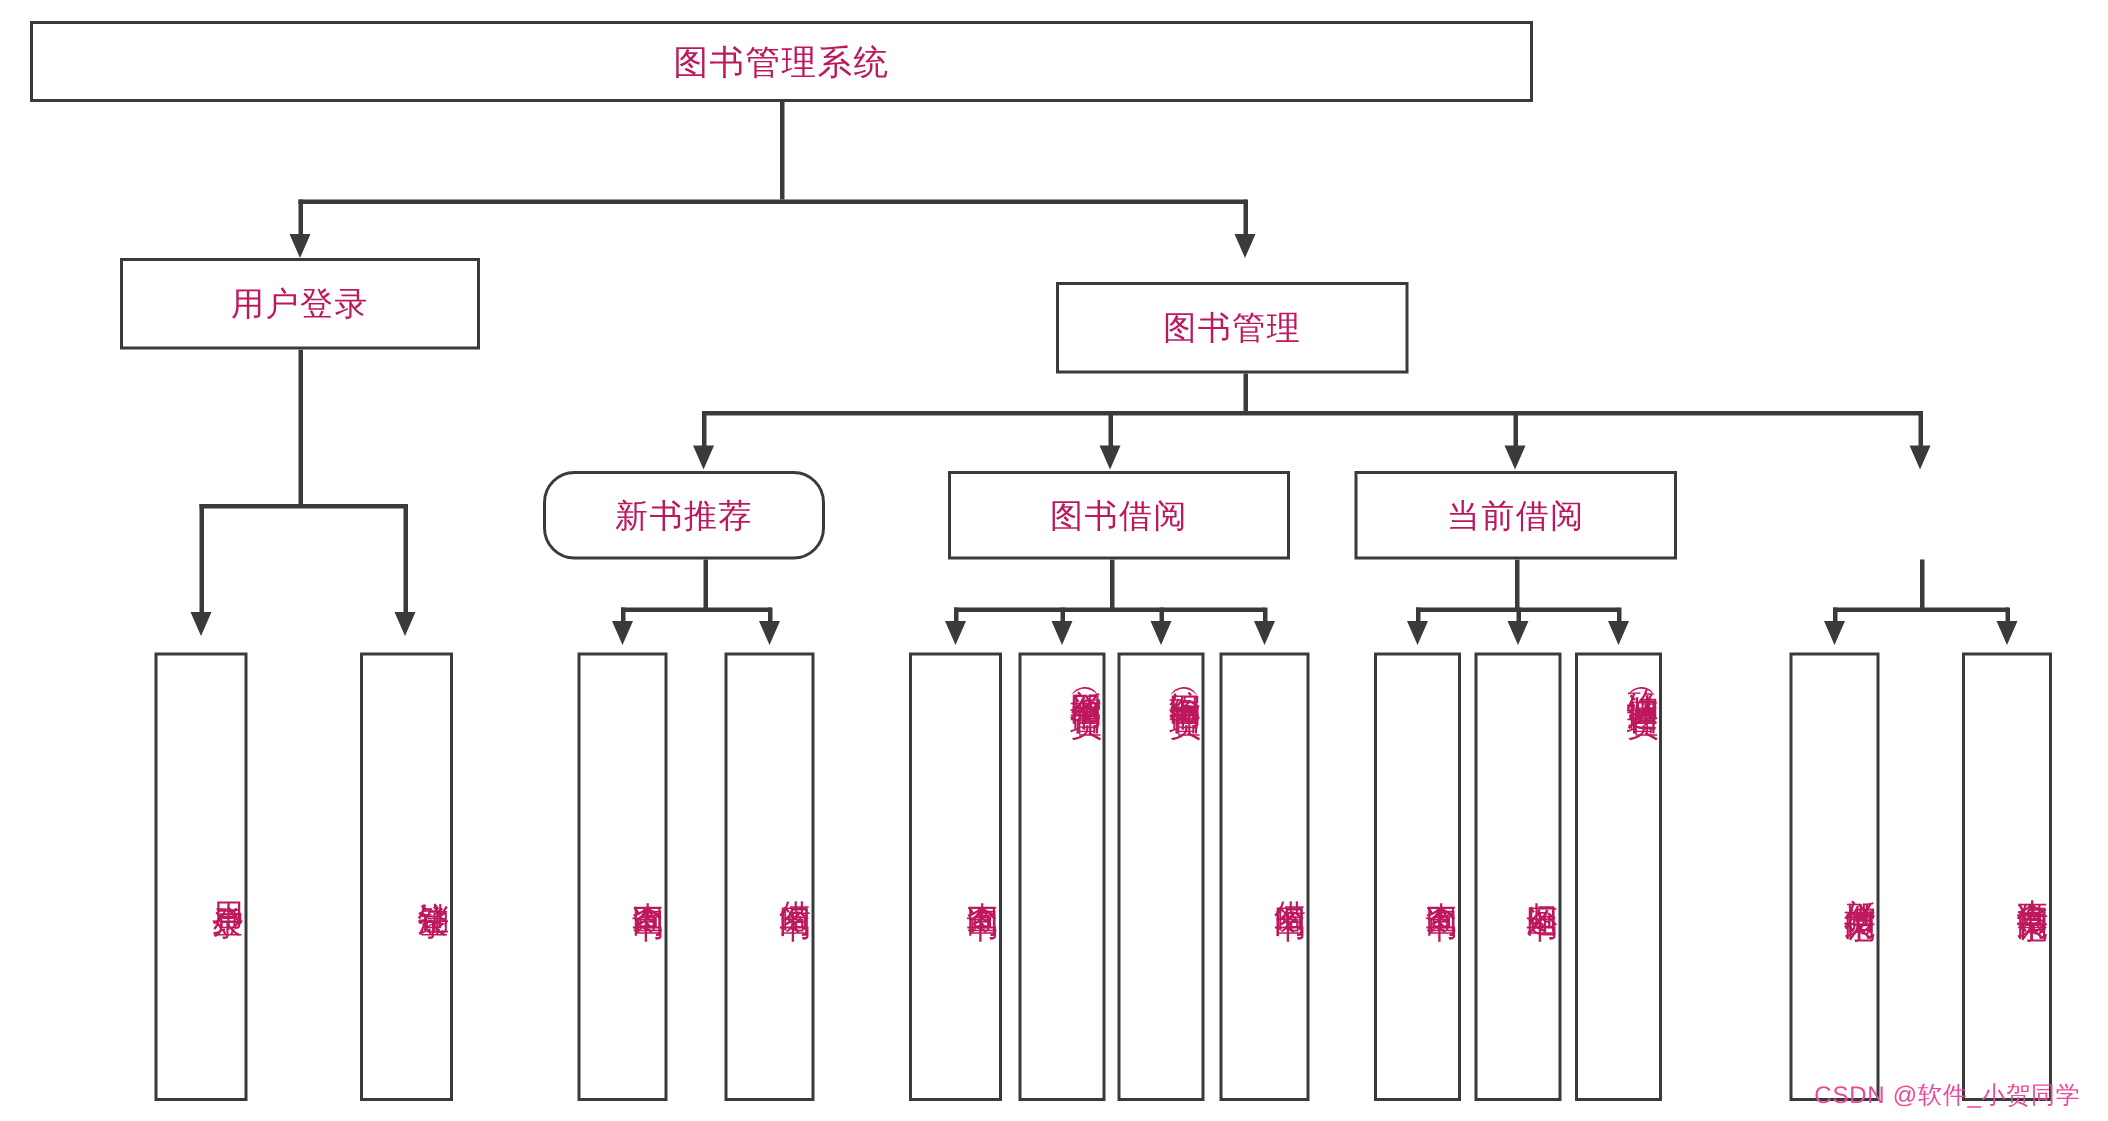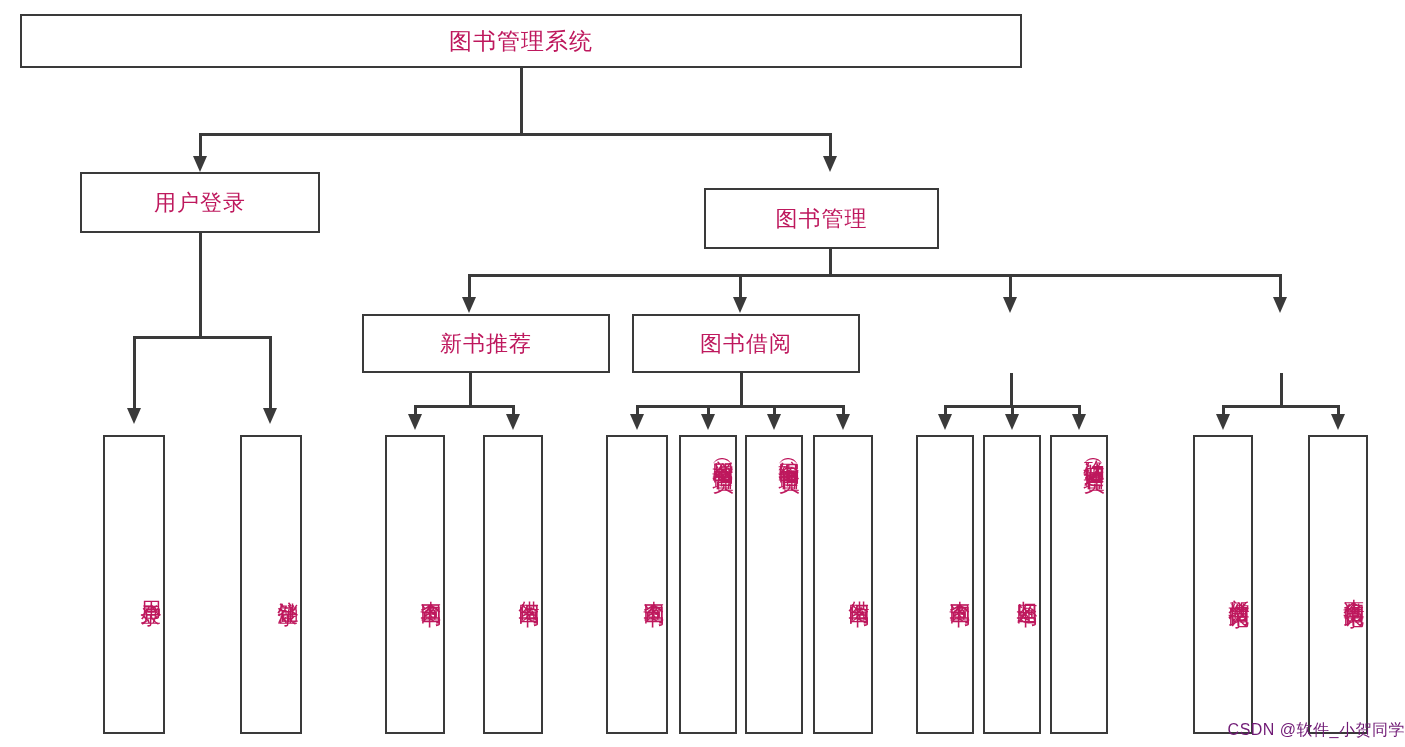--- a/index.html
+++ b/index.html
@@ -62,24 +62,24 @@
     position:absolute;
     width:0;height:0;
     border-left:7px solid transparent;
     border-right:7px solid transparent;
     border-top:16px solid #3a3a3a;
     z-index:2;
   }
   
   #watermark{
     position:absolute;
-    right:0;
+    right:18px;
     bottom:6px;
     font-size:16px;
-    color:#701a75;
+    color:#ec4899;
     letter-spacing:0.5px;
     z-index:5;
     white-space:nowrap;
     font-family:"Liberation Sans","DejaVu Sans",sans-serif;
   }
 </style>
 </head>
 <body>
 
 <div id="canvas">
@@ -144,22 +144,23 @@
   <div class="ln lnv" style="left:1222px; top:405px; height:12px;"></div>
   <div class="arw" style="left:1216px; top:414px;"></div>
   <div class="ln lnv" style="left:1337px; top:405px; height:12px;"></div>
   <div class="arw" style="left:1331px; top:414px;"></div>
 
   <div class="node node-h node-root" style="left:20px; top:14px; width:1002px; height:54px;">图书管理系统</div>
 
   <div class="node node-h" style="left:80px; top:172px; width:240px; height:61px;">用户登录</div>
   <div class="node node-h" style="left:704px; top:172px; width:235px; height:61px;margin-top:16px;">图书管理</div>
 
-  <div class="node node-h" style="left:362px; top:314px; width:248px; height:59px;">新书推荐</div>
+  <div class="node node-h" style="left:362px; top:314px; width:188px; height:59px;border-radius:21px;">新书推荐</div>
   <div class="node node-h" style="left:632px; top:314px; width:228px; height:59px;">图书借阅</div>
+  <div class="node node-h" style="left:903px; top:314px; width:215px; height:59px;">当前借阅</div>
 
   <div class="node node-v" style="left:103px; top:435px; width:62px; height:299px;">用户登录</div>
   <div class="node node-v" style="left:240px; top:435px; width:62px; height:299px;">注销登录</div>
 
   <div class="node node-v" style="left:385px; top:435px; width:60px; height:299px;">查询图书</div>
   <div class="node node-v" style="left:483px; top:435px; width:60px; height:299px;">借阅图书</div>
 
   <div class="node node-v" style="left:606px; top:435px; width:62px; height:299px;">查询图书</div>
   <div class="node node-v pin-top" style="left:679px; top:435px; width:58px; height:299px;">新增图书（管理员）</div>
   <div class="node node-v pin-top" style="left:745px; top:435px; width:58px; height:299px;">编辑图书（管理员）</div>

